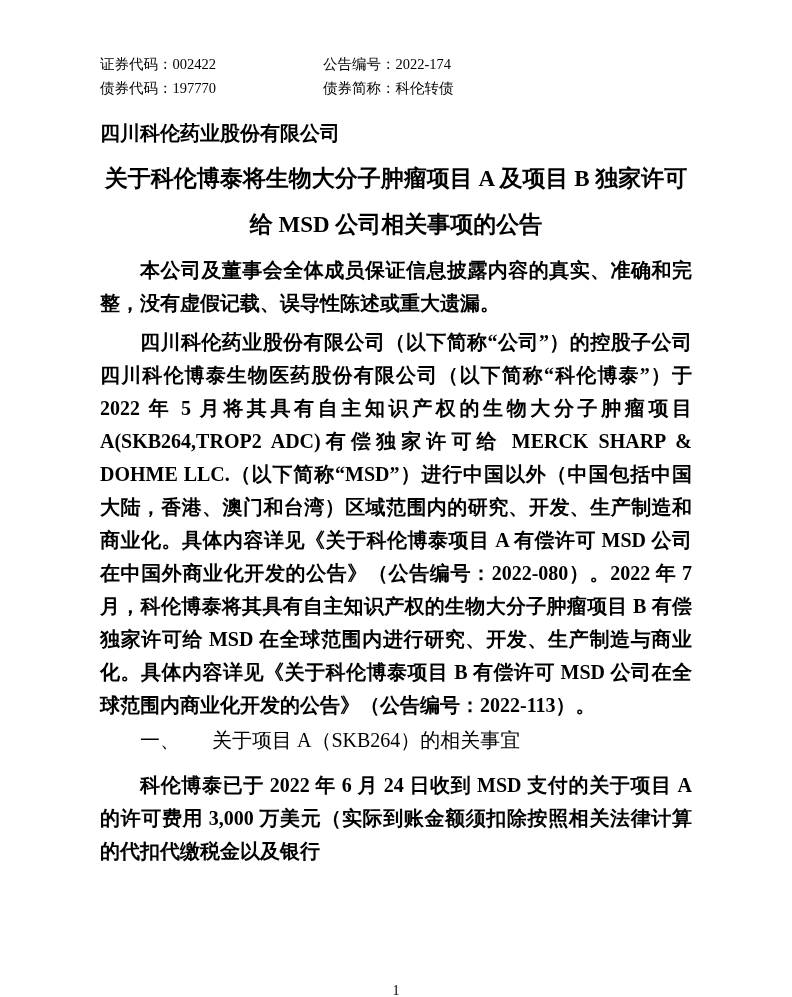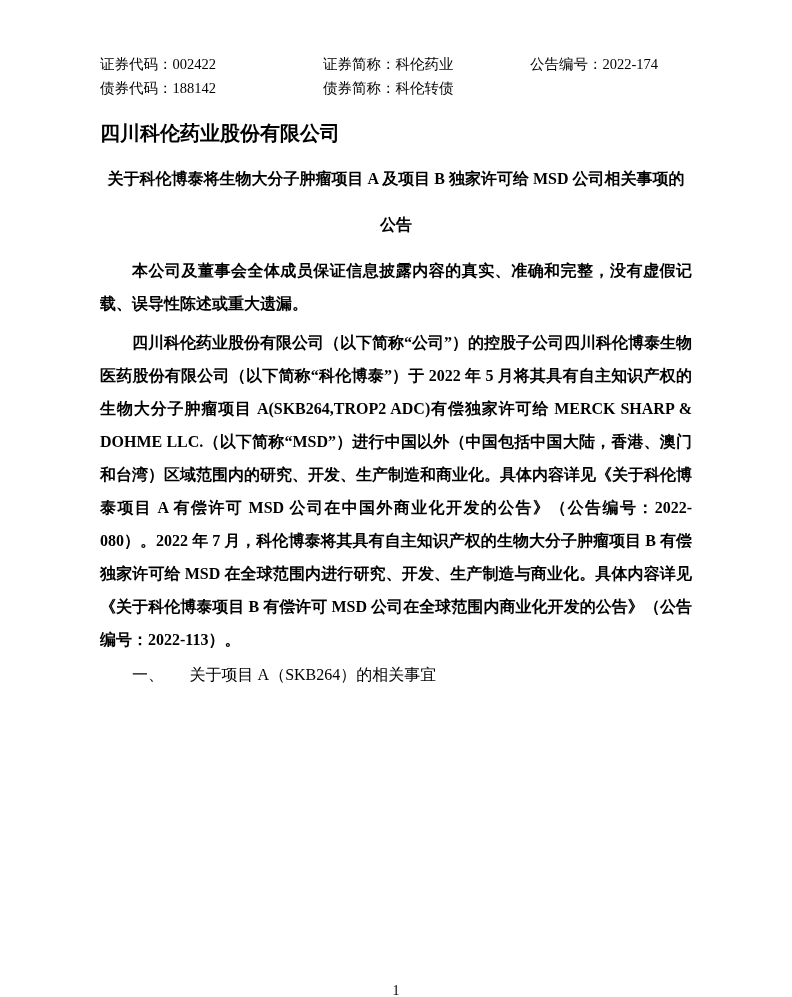--- a/index.html
+++ b/index.html
@@ -27,27 +27,27 @@
   .hcell.c3 { flex: 1; }
   
   .title-company {
     margin-top: 10px;
     font-size: 20px;
     font-weight: bold;
     line-height: 46px;
   }
   .title-subject {
     text-align: center;
-    font-size: 16px;
+    font-size: 23px;
     font-weight: bold;
     line-height: 46px;
   }
   
   .body-text p {
-    font-size: 16px;
+    font-size: 20px;
     line-height: 33px;
     text-align: justify;
     text-indent: 2em;
   }
   .statement {
     margin-top: 6px;
     font-weight: bold;
   }
   .para { margin-top: 6px; font-weight: bold; }
   .para-first { margin-top: 6px; }
@@ -69,39 +69,39 @@
   }
 </style>
 </head>
 <body>
 
 <div class="page">
 
   <div class="doc-header">
     <div class="hrow">
       <span class="hcell c1">证券代码：002422</span>
-      <span class="hcell c2">证券简称：科伦药业</span>
       <span class="hcell c3">公告编号：2022-174</span>
     </div>
     <div class="hrow">
-      <span class="hcell c1">债券代码：188142</span>
+      <span class="hcell c1">债券代码：197770</span>
       <span class="hcell c2">债券简称：科伦转债</span>
       <span class="hcell c3"></span>
     </div>
   </div>
 
   <div class="title-company">四川科伦药业股份有限公司</div>
   <div class="title-subject">关于科伦博泰将生物大分子肿瘤项目 A 及项目 B 独家许可给 MSD 公司相关事项的公告</div>
 
   <div class="body-text">
     <p class="statement">本公司及董事会全体成员保证信息披露内容的真实、准确和完整，没有虚假记载、误导性陈述或重大遗漏。</p>
 
     <p class="para para-first">四川科伦药业股份有限公司（以下简称“公司”）的控股子公司四川科伦博泰生物医药股份有限公司（以下简称“科伦博泰”）于 2022 年 5 月将其具有自主知识产权的生物大分子肿瘤项目 A(SKB264,TROP2 ADC)有偿独家许可给 MERCK SHARP &amp; DOHME LLC.（以下简称“MSD”）进行中国以外（中国包括中国大陆，香港、澳门和台湾）区域范围内的研究、开发、生产制造和商业化。具体内容详见《关于科伦博泰项目 A 有偿许可 MSD 公司在中国外商业化开发的公告》（公告编号：2022-080）。2022 年 7 月，科伦博泰将其具有自主知识产权的生物大分子肿瘤项目 B 有偿独家许可给 MSD 在全球范围内进行研究、开发、生产制造与商业化。具体内容详见《关于科伦博泰项目 B 有偿许可 MSD 公司在全球范围内商业化开发的公告》（公告编号：2022-113）。</p>
 
 
     <p class="section-heading"><span class="sec-num">一、</span><span class="sec-title">关于项目 A（SKB264）的相关事宜</span></p>
 
 
+    <p class="para para-payment">科伦博泰已于 2022 年 6 月 24 日收到 MSD 支付的关于项目 A 的许可费用 3,000 万美元（实际到账金额须扣除按照相关法律计算的代扣代缴税金以及银行</p>
   </div>
 
   <div class="page-footer">1</div>
 
 </div>
 
 </body></html>

